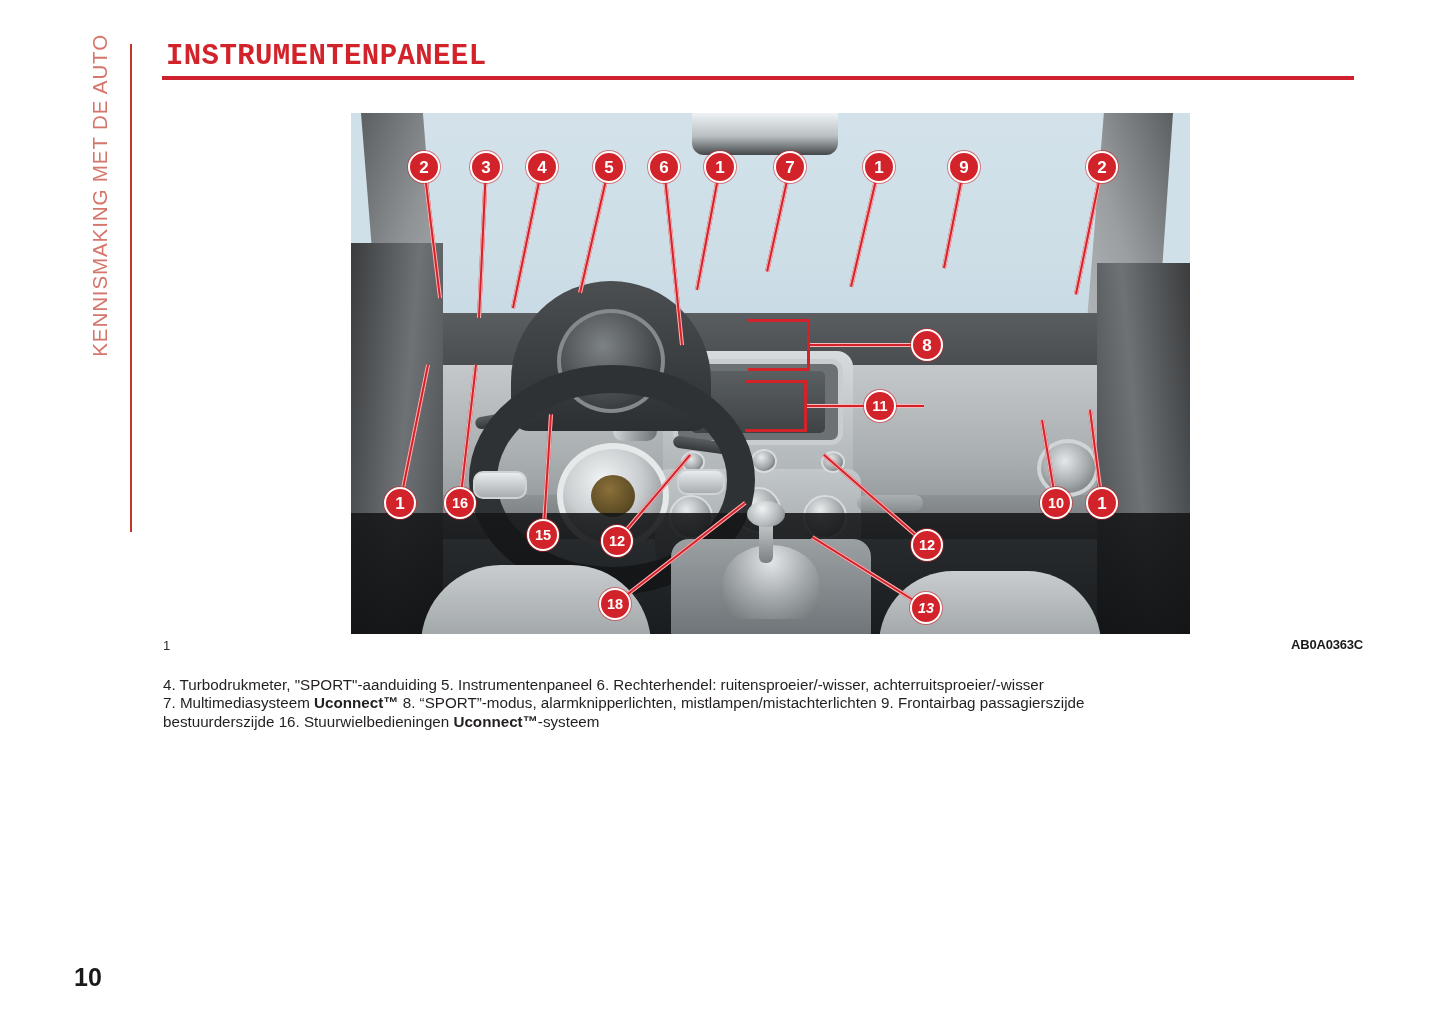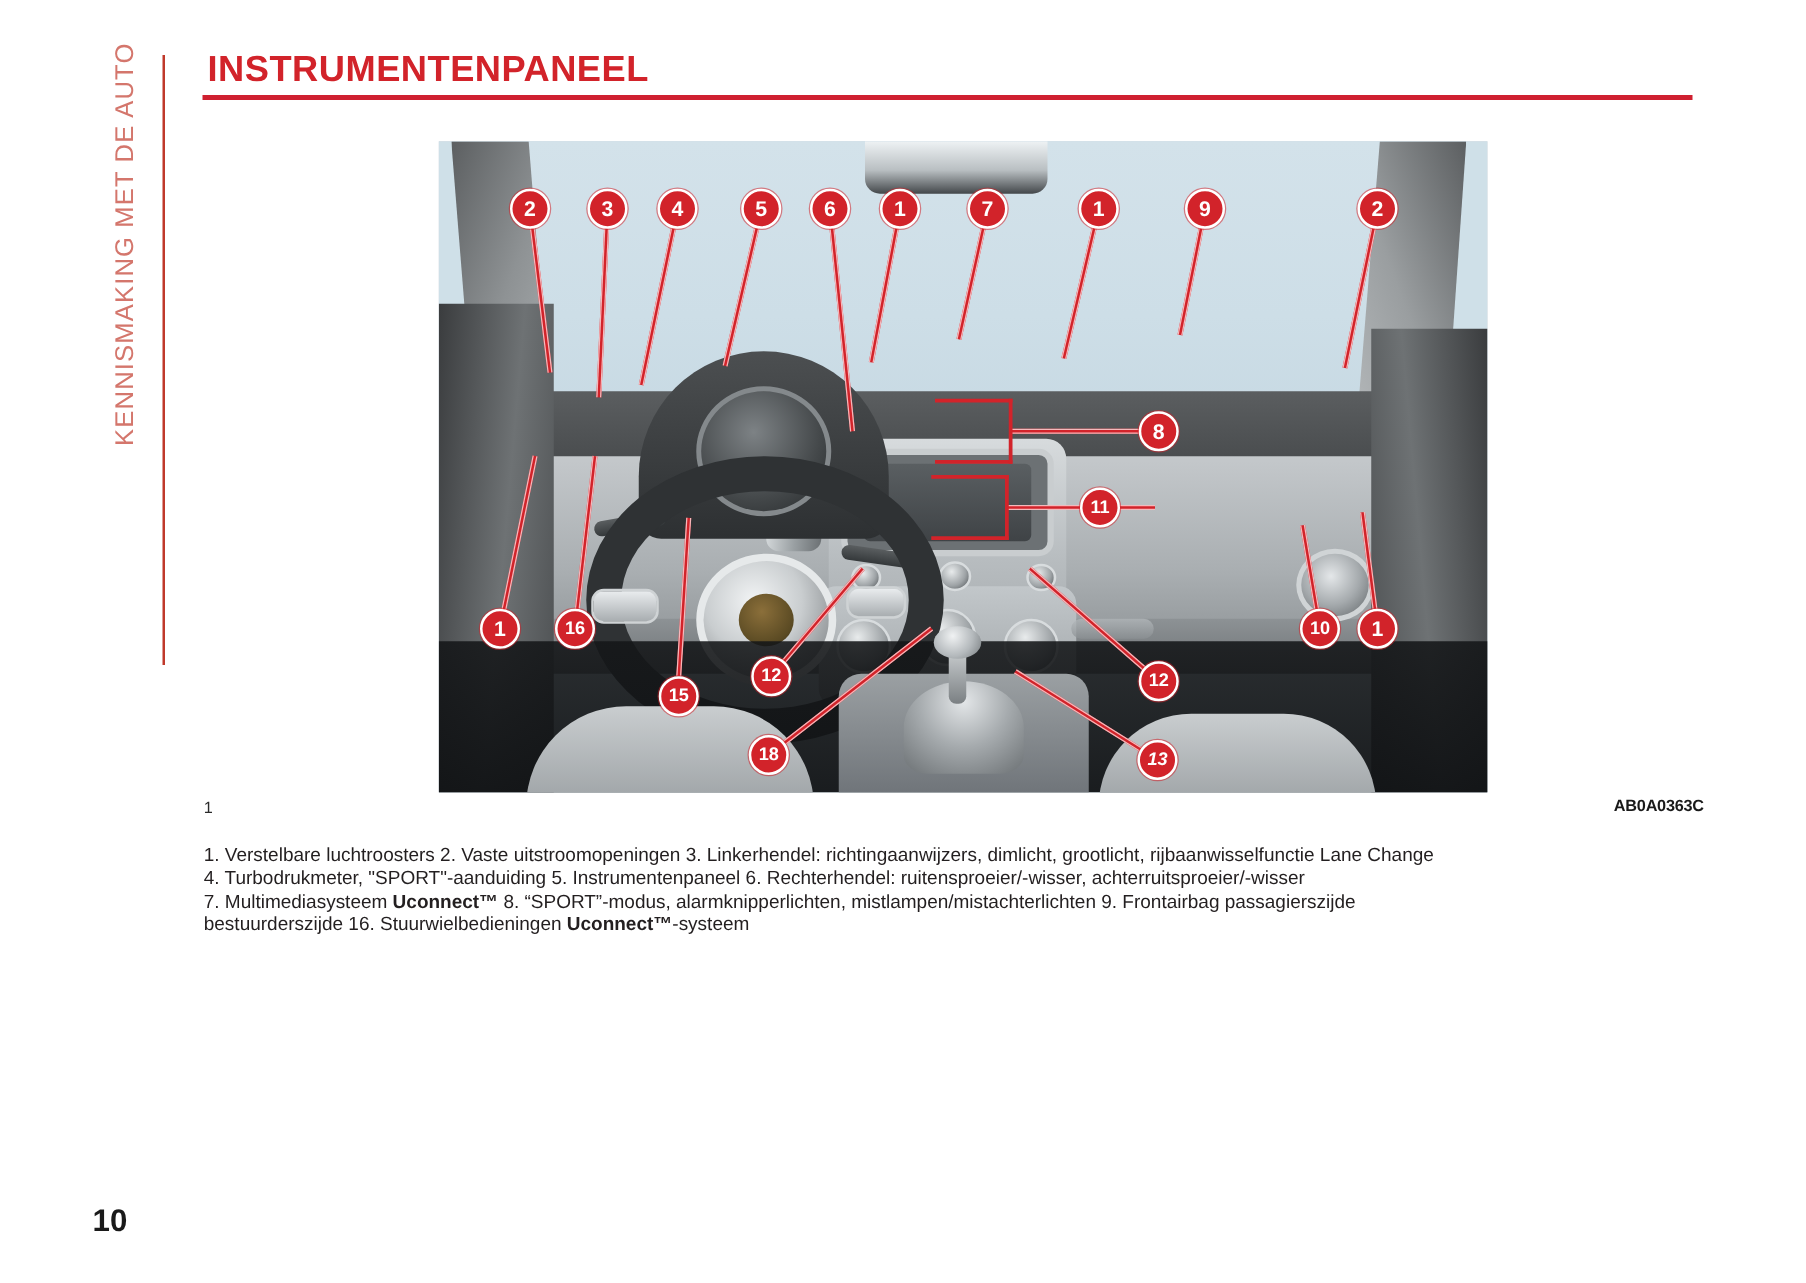--- a/index.html
+++ b/index.html
@@ -41,21 +41,21 @@
   }
 
   
   #page-title {
     position: absolute;
     left: 166px; top: 40px;
     font-size: 29px;
     font-weight: bold;
     color: #d2232a;
     letter-spacing: 0.4px;
-    font-family: Liberation Sans, sans-serif;
+    font-family: Liberation Mono, monospace;
   }
   #title-rule {
     position: absolute;
     left: 162px; top: 76px;
     width: 1192px; height: 4px;
     background: #cf2030;
   }
 
   
   #figure {
@@ -382,34 +382,33 @@
     <div class="callout small" style="left: 864px; top: 390px;">11</div>
     <div class="leader" style="left: 1056px; top: 501px; width: 84.1724px; transform: rotate(-99.5742deg);"></div>
     <div class="callout small" style="left: 1040px; top: 487px;">10</div>
     <div class="leader" style="left: 1102px; top: 501px; width: 93.771px; transform: rotate(-97.3524deg);"></div>
     <div class="callout" style="left: 1086px; top: 487px;">1</div>
     <div class="leader" style="left: 400px; top: 501px; width: 140.812px; transform: rotate(-78.5305deg);"></div>
     <div class="callout" style="left: 384px; top: 487px;">1</div>
     <div class="leader" style="left: 460px; top: 501px; width: 138.924px; transform: rotate(-83.3865deg);"></div>
     <div class="callout small" style="left: 444px; top: 487px;">16</div>
     <div class="leader" style="left: 543px; top: 539px; width: 127.252px; transform: rotate(-86.3956deg);"></div>
-    <div class="callout small" style="left: 527px; top: 541px;">15</div>
+    <div class="callout small" style="left: 527px; top: 519px;">15</div>
     <div class="leader" style="left: 617px; top: 539px; width: 112.805px; transform: rotate(-49.6742deg);"></div>
     <div class="callout small" style="left: 601px; top: 525px;">12</div>
     <div class="leader" style="left: 927px; top: 543px; width: 136.781px; transform: rotate(-138.853deg);"></div>
     <div class="callout small" style="left: 911px; top: 529px;">12</div>
     <div class="leader" style="left: 615px; top: 602px; width: 164.624px; transform: rotate(-37.8445deg);"></div>
     <div class="callout small" style="left: 599px; top: 588px;">18</div>
     <div class="leader" style="left: 926px; top: 606px; width: 134.302px; transform: rotate(-148.085deg);"></div>
     <div class="callout small" style="left: 910px; top: 592px; font-style: italic;">13</div>
   </div>
 
 <div id="fig-num">1</div>
 <div id="fig-code">AB0A0363C</div>
 
 <div id="legend">
-    <div class="ln"><span>1. Verstelbare luchtroosters 2. Vaste uitstroomopeningen 3. Linkerhendel: richtingaanwijzers, dimlicht, grootlicht, rijbaanwisselfunctie Lane Change</span></div>
     <div class="ln"><span>4. Turbodrukmeter, "SPORT"-aanduiding 5. Instrumentenpaneel 6. Rechterhendel: ruitensproeier/-wisser, achterruitsproeier/-wisser</span></div>
     <div class="ln"><span>7. Multimediasysteem </span><b>Uconnect™</b><span> 8. “SPORT”-modus, alarmknipperlichten, mistlampen/mistachterlichten 9. Frontairbag passagierszijde</span></div>
     <div class="ln"><span>bestuurderszijde 16. Stuurwielbedieningen </span><b>Uconnect™</b><span>-systeem</span></div>
   </div>
 
 <div id="page-number">10</div>
 
 </body></html>

